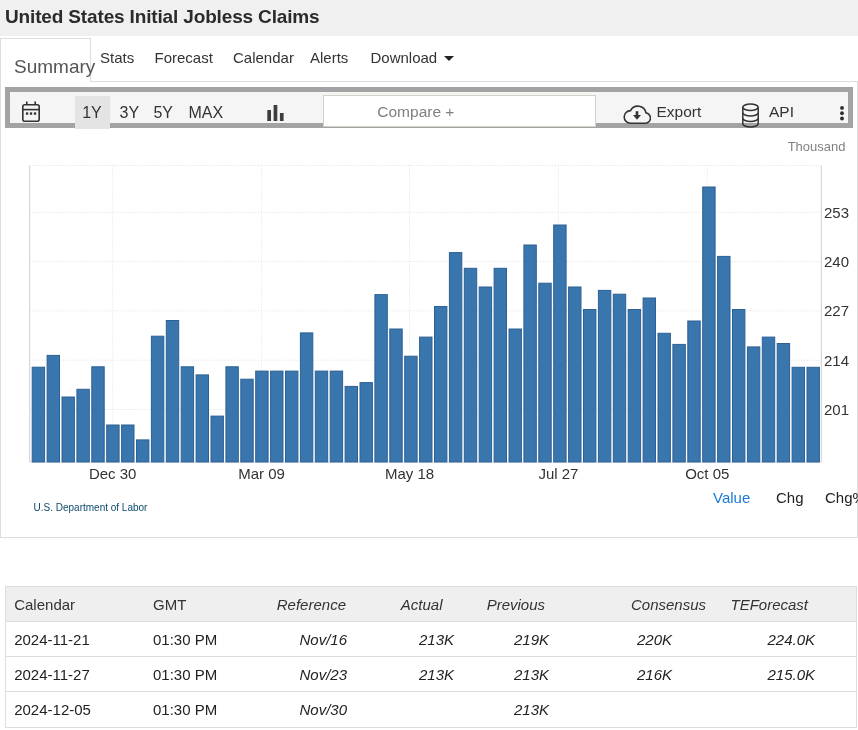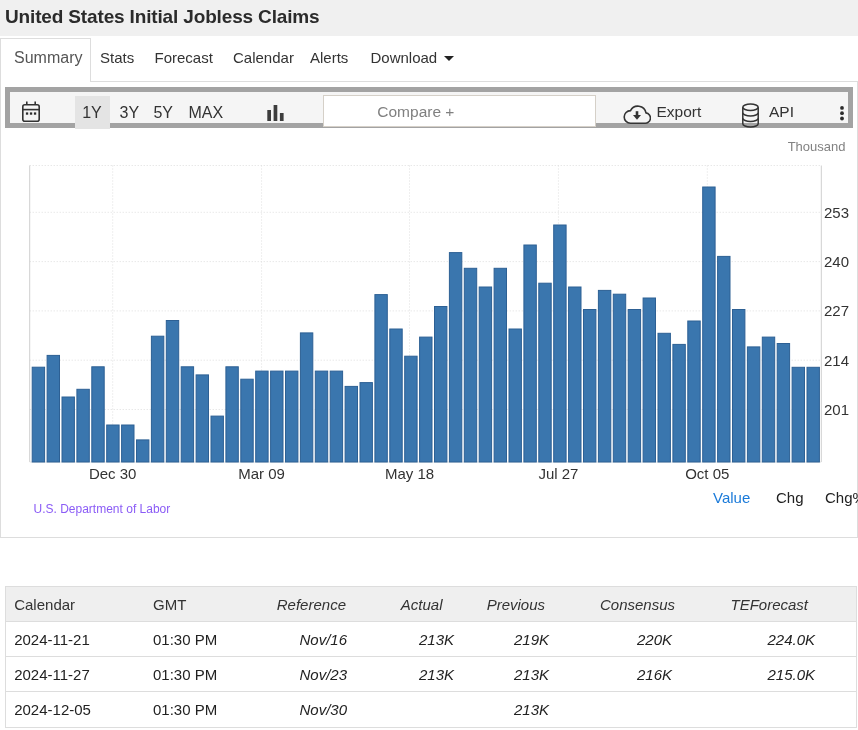--- a/index.html
+++ b/index.html
@@ -5,39 +5,39 @@
 html,body { width:858px; height:730px; background:#fff;
   font-family:"Liberation Sans", sans-serif; position:relative; overflow:hidden; }
 .abs { position:absolute; }
 .titlebar { left:0; top:0; width:858px; height:40px; background:#f0f0f0; }
 .titlebar h1 { position:absolute; left:5px; top:5.5px; font-size:19px; font-weight:bold; color:#2b2b2b; letter-spacing:-0.15px; }
 .tabs { left:0; top:36px; width:858px; height:46px; background:#fff; }
 .tabs .rule { position:absolute; left:0; right:0; top:45px; height:1px; background:#ddd; }
 .tab { position:absolute; top:12.5px; font-size:15px; color:#333; }
 .tab-active { position:absolute; left:0px; top:2px; width:91px; height:44px;
   border:1px solid #ddd; border-bottom:none; background:#fff; z-index:2; }
-.tab-active span { position:absolute; left:13px; top:10px; font-size:16px; color:#555; }
+.tab-active span { position:absolute; left:13px; top:17px; font-size:19px; color:#555; }
 .caret { display:inline-block; width:0; height:0; border-left:5px solid transparent;
   border-right:5px solid transparent; border-top:5.5px solid #222; margin-left:7px; vertical-align:middle; }
 .card { left:0; top:82px; width:858px; height:456px; background:#fff;
   border-left:1px solid #ddd; border-right:1px solid #ddd; border-bottom:1px solid #ddd; }
 .toolbar { position:absolute; left:4px; top:5px; width:848px; height:41px;
   background:#f5f5f5; border:5px solid #a3a3a3; }
 .chip { position:absolute; left:64.7px; top:3.9px; width:35.2px; height:33.3px; background:#e4e4e4; }
 .tbtxt { position:absolute; top:12px; font-size:16px; color:#333; }
 .compare { position:absolute; left:313.3px; top:2.8px; width:273px; height:32.3px;
   background:#fff; border:1px solid #d5d0c8; }
 .compare span { position:absolute; left:10px; top:7px; font-size:15.5px; color:#808080;margin-left:43px; }
 svg text { font-family:"Liberation Sans", sans-serif; }
 .gdot { stroke:#dedede; stroke-width:1; stroke-dasharray:1,2; }
 .gsolid { stroke:#cfcfcf; stroke-width:1; }
 .gbase { stroke:#e2e2e2; stroke-width:1; }
 .ylab, .xlab { font-size:15px; fill:#333; }
 .thousand { font-size:13px; fill:#828282; }
-.src { position:absolute; left:32.5px; top:420px; font-size:12px; color:#8b5cf6; }
+.src { position:absolute; left:32.5px; top:420px; font-size:10px; color:#0c4a6e; }
 .legend { position:absolute; top:407px; font-size:15px; color:#222;margin-left:48px; }
 .table { left:5px; top:586px; width:852px; height:142px;
   border:1px solid #ddd; background:#fff; }
 .thead { position:absolute; left:0; top:0; width:100%; height:35px; background:#efefef;
   border-bottom:1px solid #ddd; }
 .trow { position:absolute; left:0; width:100%; height:35px; }
 .cell { position:absolute; top:9px; font-size:15px; color:#222; white-space:nowrap; }
 .hcell { position:absolute; top:9px; font-size:15px; color:#333; white-space:nowrap; }
 .r { transform:translateX(-100%);font-style:italic; }
 </style></head>
@@ -191,21 +191,21 @@
   <span class="legend" style="left:776px">Chg%</span>
 </div>
 
 <div class="abs table">
   <div class="thead">
     <span class="hcell" style="left:8.2px">Calendar</span>
     <span class="hcell" style="left:147px">GMT</span>
     <span class="hcell r" style="left:340px">Reference</span>
     <span class="hcell r" style="left:436.5px">Actual</span>
     <span class="hcell r" style="left:539px">Previous</span>
-    <span class="hcell r" style="left:669px">Consensus</span>
+    <span class="hcell r" style="left:700px">Consensus</span>
     <span class="hcell r" style="left:802px">TEForecast</span>
   </div>
   <div class="trow" style="top:36px;border-bottom:1px solid #ddd;top:35px">
     <span class="cell" style="left:8.2px">2024-11-21</span>
     <span class="cell" style="left:147px">01:30 PM</span>
     <span class="cell r" style="left:341px">Nov/16</span>
     <span class="cell r" style="left:448px">213K</span>
     <span class="cell r" style="left:543px">219K</span>
     <span class="cell r" style="left:666px">220K</span>
     <span class="cell r" style="left:809px">224.0K</span>

